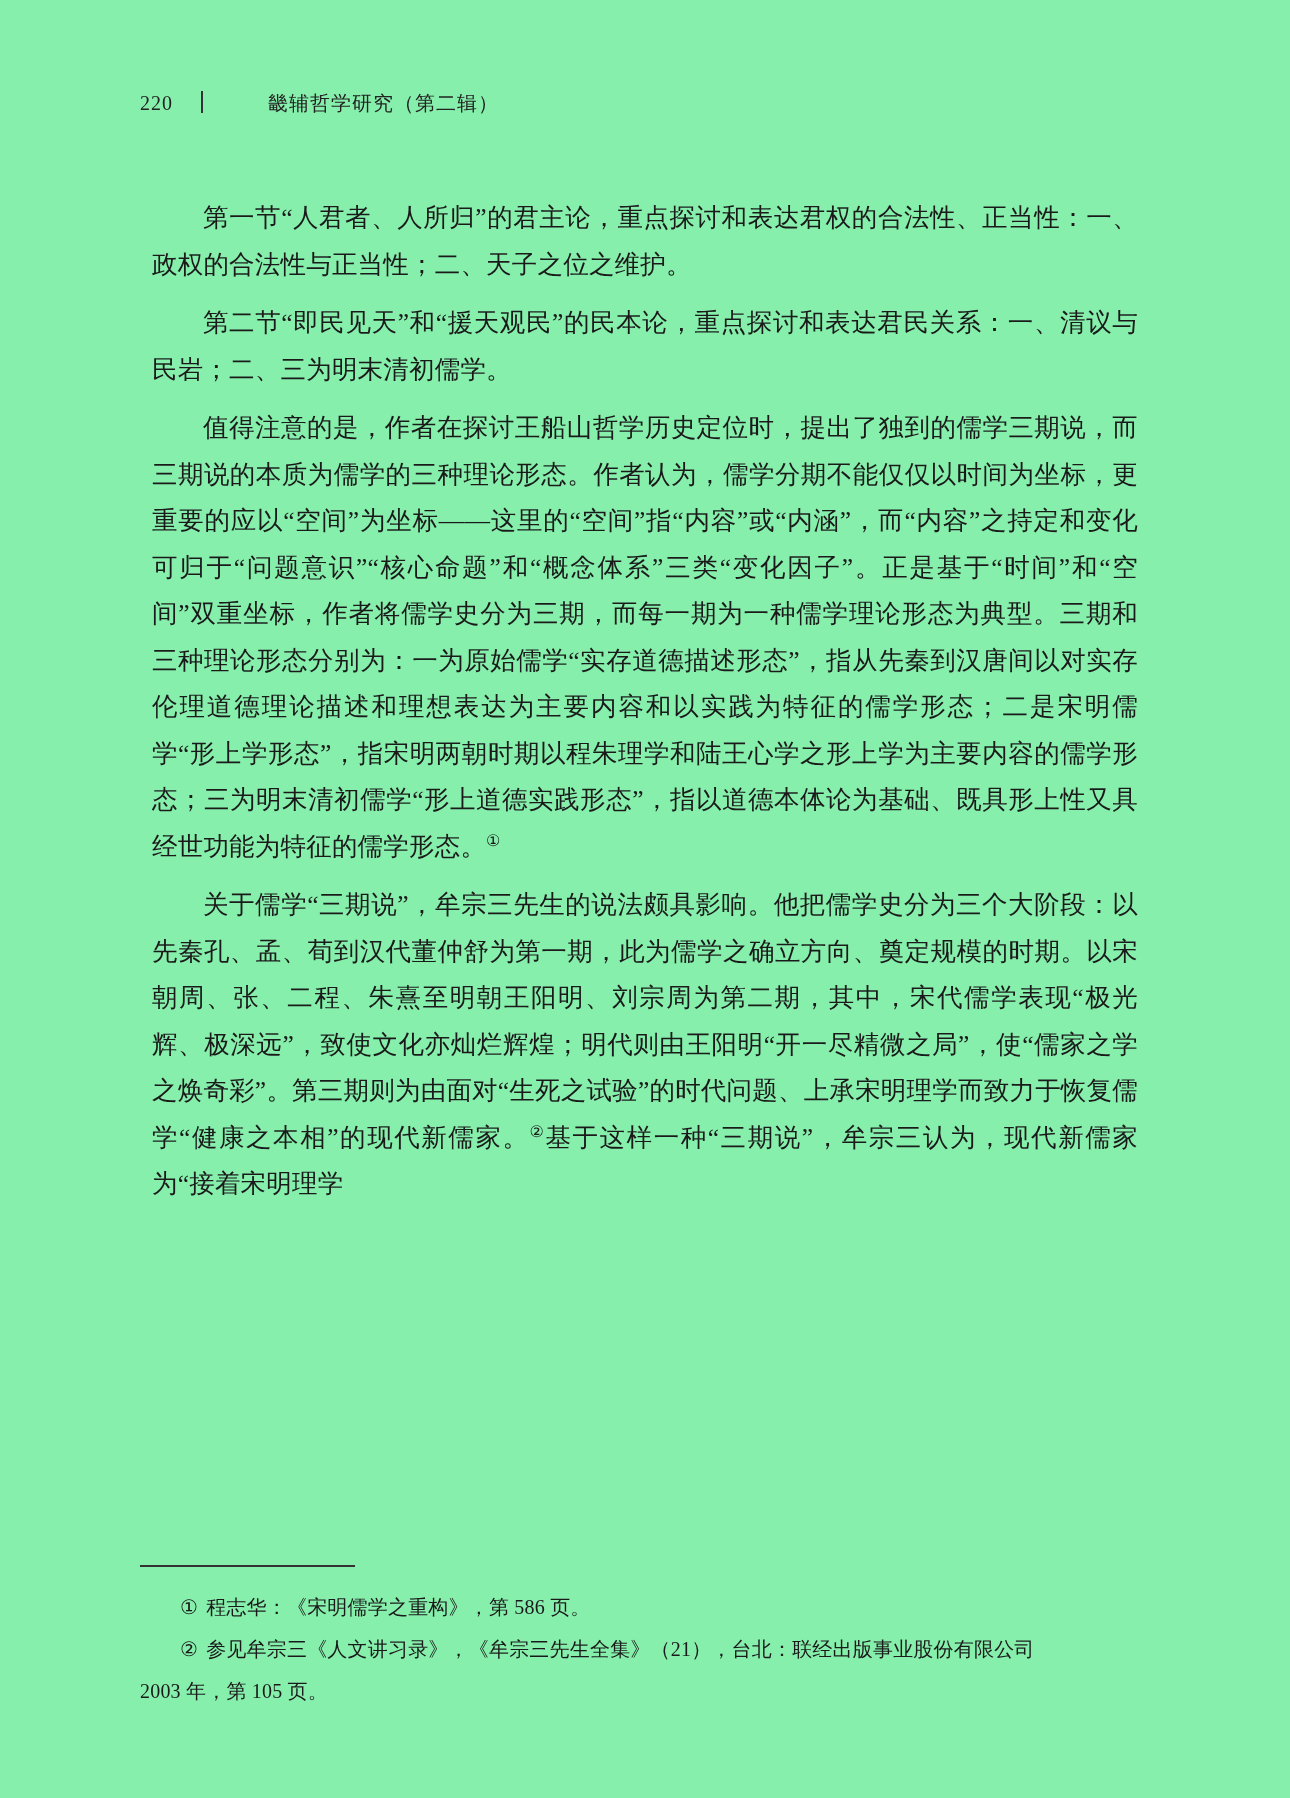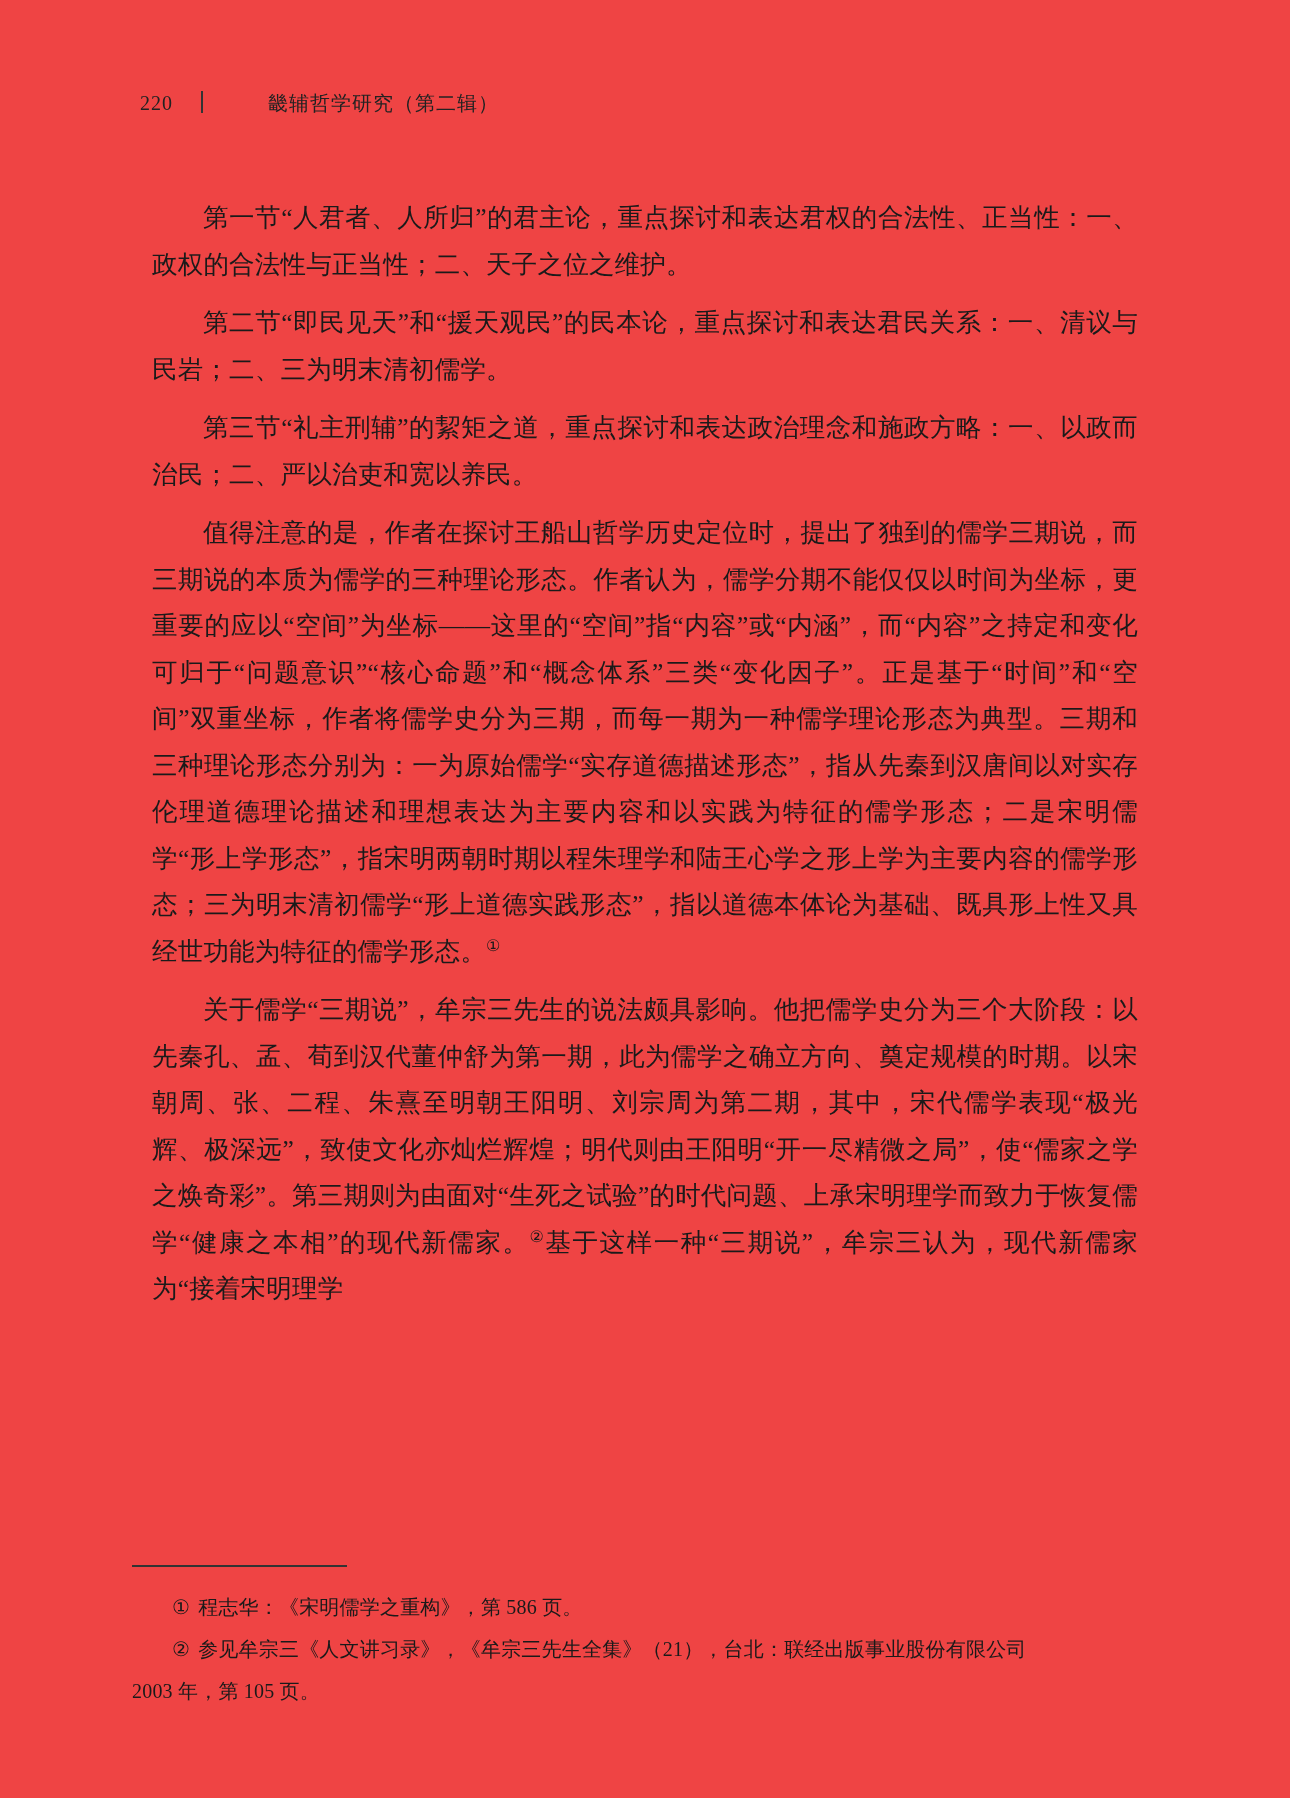--- a/index.html
+++ b/index.html
@@ -13,21 +13,21 @@
     font-family: "Liberation Serif", "DejaVu Serif", serif;
     color: #1a1a1a;
     position: relative;
     overflow: hidden;
   }
   .page {
     position: absolute;
     left: 0; top: 0;
     width: 1290px;
     height: 1798px;
-    background: #ef4444;
+    background: #86efac;
   }
   .content {
     position: absolute;
     left: 140px;
     top: 88px;
     width: 1010px;
   }
   
   .runhead {
     display: flex;
@@ -75,21 +75,21 @@
     font-family: "Liberation Sans", "DejaVu Sans", sans-serif;
   }
   .sup {
     font-size: 16px;
     vertical-align: super;
     line-height: 0;
   }
   
   .footnotes {
     position: absolute;
-    left: 132px;
+    left: 140px;
     top: 1565px;
     width: 1010px;
   }
   .fn-rule {
     width: 215px;
     height: 1.5px;
     background: #333;
     margin-bottom: 22px;
   }
   .fn {
@@ -112,21 +112,20 @@
   <div class="content">
 
     <div class="runhead">
       <span class="folio">220</span>
       <span class="rule"></span>
       <span class="booktitle">畿辅哲学研究（第二辑）</span>
     </div>
 
     <p class="para">第一节“人君者、人所归”的君主论，重点探讨和表达君权的合法性、正当性：一、政权的合法性与正当性；二、天子之位之维护。</p>
     <p class="para">第二节“即民见天”和“援天观民”的民本论，重点探讨和表达君民关系：一、清议与民岩；二、三为明末清初儒学。</p>
-    <p class="para">第三节“礼主刑辅”的絜矩之道，重点探讨和表达政治理念和施政方略：一、以政而治民；二、严以治吏和宽以养民。</p>
 
 
     <p class="para"><span>值得注意的是，作者在探讨王船山哲学历史定位时，提出了独到的儒学三期说，而三期说的本质为儒学的三种理论形态。作者认为，儒学分期不能仅仅以时间为坐标，更重要的应以“空间”为坐标——这里的“空间”指“内容”或“内涵”，而“内容”之持定和变化可归于“问题意识”“核心命题”和“概念体系”三类“变化因子”。正是基于“时间”和“空间”双重坐标，作者将儒学史分为三期，而每一期为一种儒学理论形态为典型。三期和三种理论形态分别为：一为原始儒学“实存道德描述形态”，指从先秦到汉唐间以对实存伦理道德理论描述和理想表达为主要内容和以实践为特征的儒学形态；二是宋明儒学“形上学形态”，指宋明两朝时期以程朱理学和陆王心学之形上学为主要内容的儒学形态；三为明末清初儒学“形上道德实践形态”，指以道德本体论为基础、既具形上性又具经世功能为特征的儒学形态。</span><span class="sup">①</span></p>
 
     <p class="para"><span>关于儒学“三期说”，牟宗三先生的说法颇具影响。他把儒学史分为三个大阶段：以先秦孔、孟、荀到汉代董仲舒为第一期，此为儒学之确立方向、奠定规模的时期。以宋朝周、张、二程、朱熹至明朝王阳明、刘宗周为第二期，其中，宋代儒学表现“极光辉、极深远”，致使文化亦灿烂辉煌；明代则由王阳明“开一尽精微之局”，使“儒家之学之焕奇彩”。第三期则为由面对“生死之试验”的时代问题、上承宋明理学而致力于恢复儒学“健康之本相”的现代新儒家。</span><span class="sup">②</span><span>基于这样一种“三期说”，牟宗三认为，现代新儒家为“接着宋明理学</span></p>
 
   </div>
 
   <div class="footnotes">
     <div class="fn-rule"></div>

